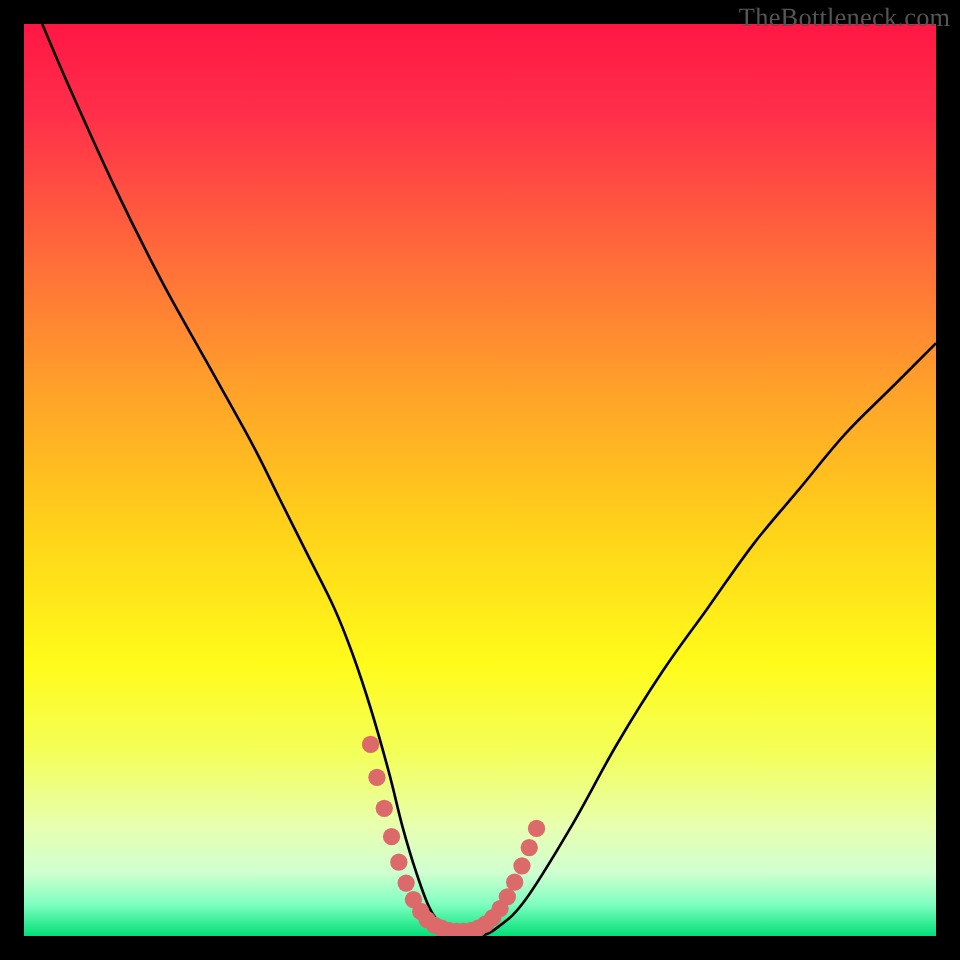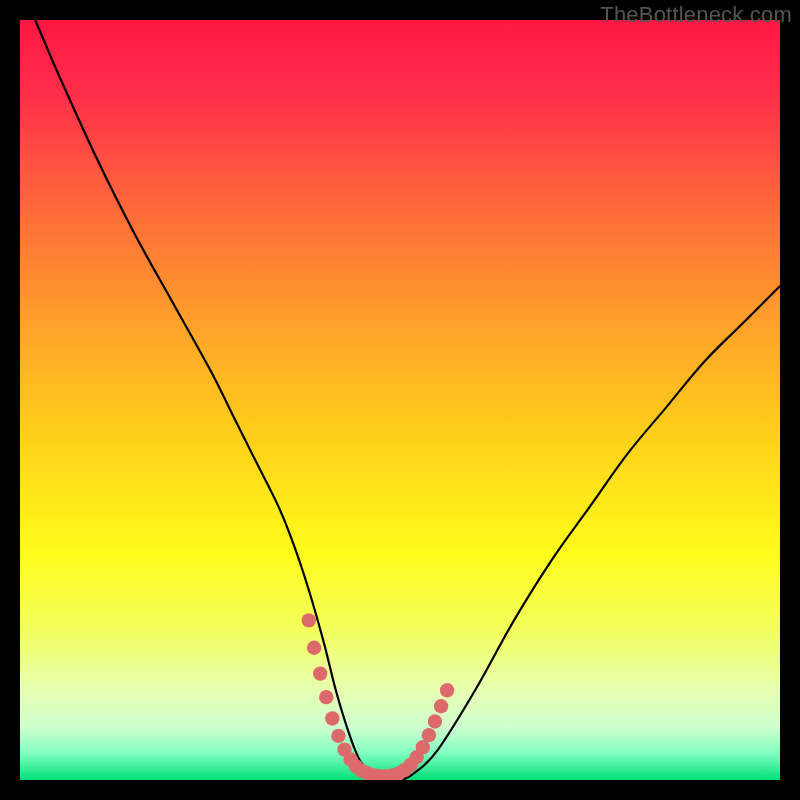--- a/index.html
+++ b/index.html
@@ -10,20 +10,21 @@
     overflow: hidden;
     background: #000;
     font-family: Arial, Helvetica, sans-serif;
   }
   .frame {
     position: absolute;
     top: 0; left: 0;
     width: 800px;
     height: 800px;
     background: #000;
+    font-family: Liberation Serif, serif;
   }
   .plot-area {
     position: absolute;
     top: 20px;
     left: 20px;
     width: 760px;
     height: 760px;
   }
   .watermark {
     position: absolute;

